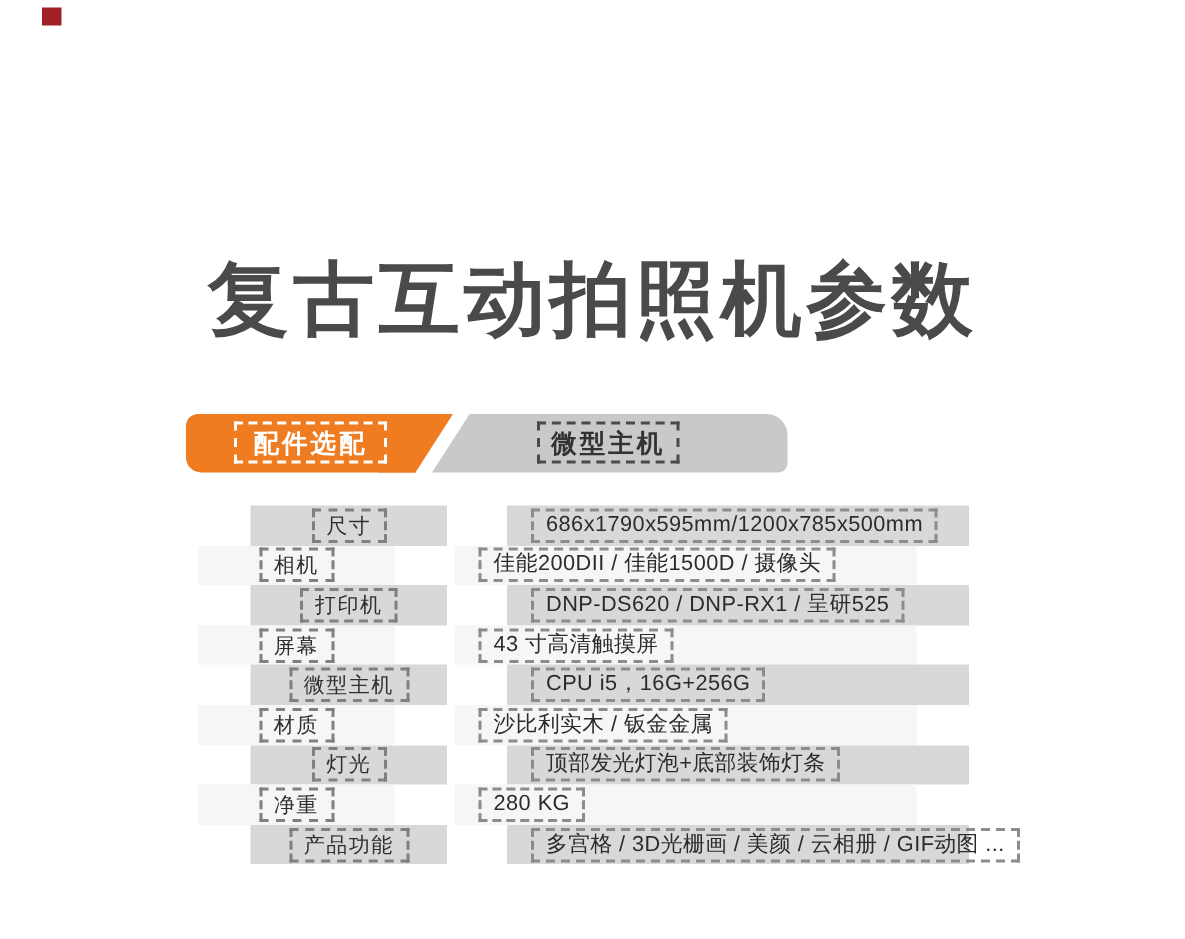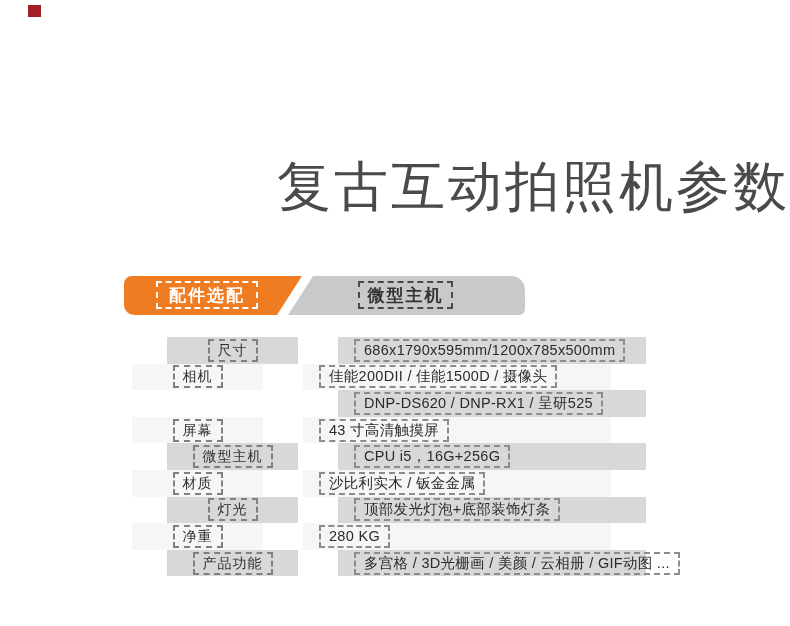--- a/index.html
+++ b/index.html
@@ -4,22 +4,22 @@
 <style>
   html,body{margin:0;padding:0;}
   body{
     width:790px;height:626px;position:relative;background:#ffffff;overflow:hidden;
     font-family:"Liberation Sans","DejaVu Sans",sans-serif;
   }
   
   .corner-marker{position:absolute;left:28px;top:5px;width:13px;height:12px;background:var(--marker-red,#a02125);}
   
   .page-title{
-    position:absolute;left:0;right:0;top:116px;height:68px;line-height:68px;
-    text-align:right;font-size:54px;font-weight:400;color:var(--title-gray,#4a4a4a);
+    position:absolute;left:0;right:0;top:130px;height:68px;line-height:68px;
+    text-align:center;font-size:54px;font-weight:700;color:var(--title-gray,#4a4a4a);
     letter-spacing:3px;white-space:nowrap;
   }
   
   .tabbar{position:absolute;left:0;top:276px;width:790px;height:39px;}
   .tab-left{position:absolute;left:124px;top:0;width:178px;height:39px;}
   .tab-left .main{
     position:absolute;left:0;top:0;width:153px;height:39px;
     background:var(--accent-orange,#f07c22);border-radius:8px 0 0 10px;
   }
   .tab-left .slant{
@@ -94,20 +94,23 @@
   </div>
   <div class="row even">
     <div class="cell cell-label">
         <span class="tag-box label-text">相机</span>
       </div>
     <div class="cell cell-value">
         <span class="tag-box value-text">佳能200DII / 佳能1500D / 摄像头</span>
       </div>
   </div>
   <div class="row odd">
+    <div class="cell cell-label">
+        <span class="tag-box label-text">打印机</span>
+      </div>
     <div class="cell cell-value">
         <span class="tag-box value-text">DNP-DS620 / DNP-RX1 / 呈研525</span>
       </div>
   </div>
   <div class="row even">
     <div class="cell cell-label">
         <span class="tag-box label-text">屏幕</span>
       </div>
     <div class="cell cell-value">
         <span class="tag-box value-text">43 寸高清触摸屏</span>

